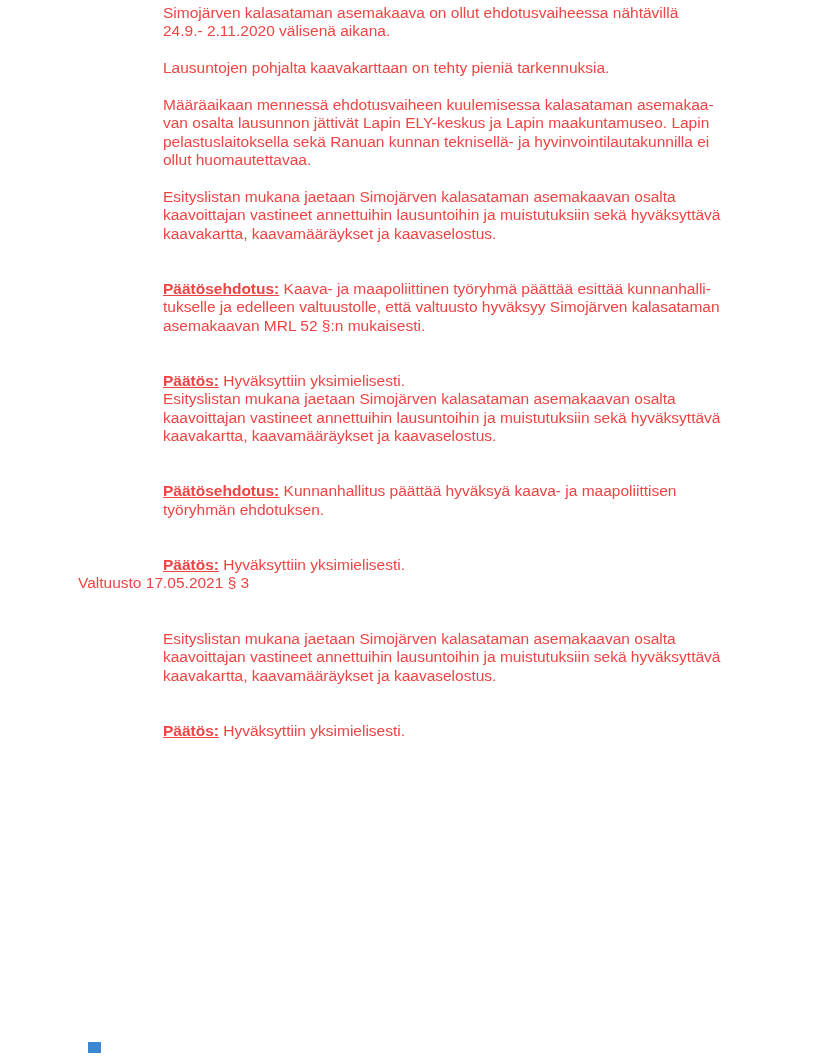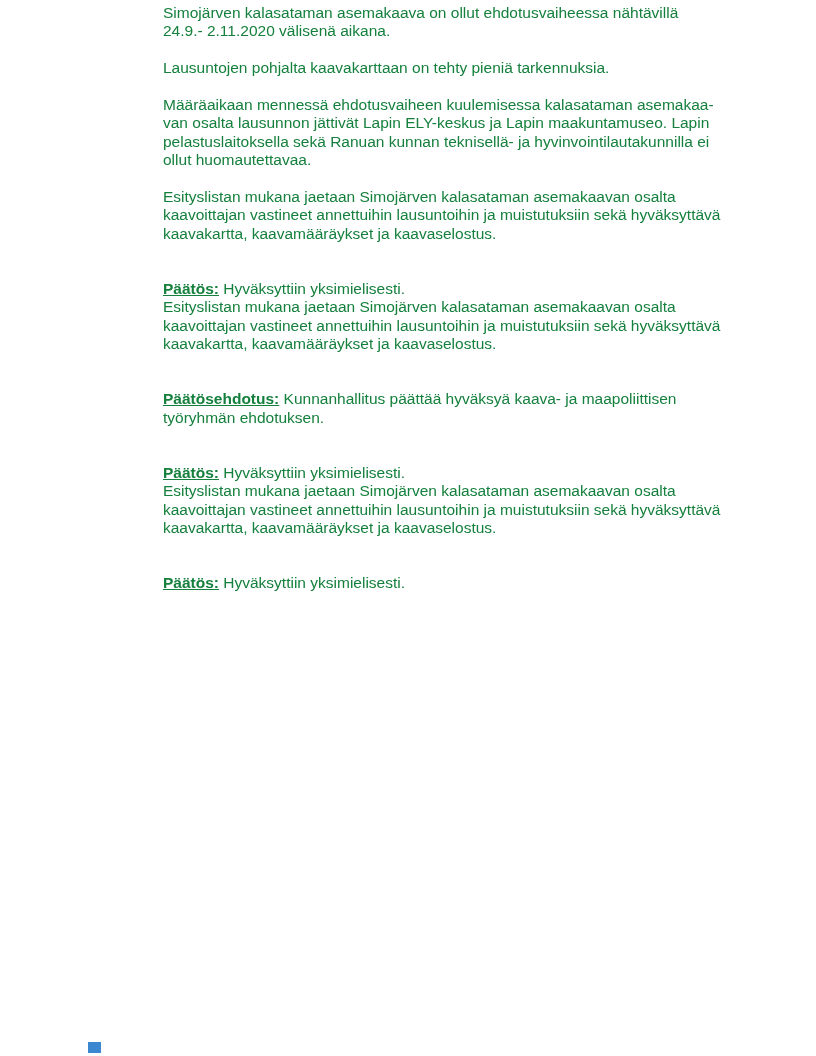--- a/index.html
+++ b/index.html
@@ -5,21 +5,21 @@
   html, body {
     margin: 0;
     padding: 0;
     background: #ffffff;
   }
   .page {
     position: relative;
     width: 816px;
     height: 1056px;
     background: #ffffff;
-    color: #15803d;
+    color: #ef4444;
     font-family: "Liberation Sans", "DejaVu Sans", sans-serif;
     font-size: 15.5px;
     line-height: 18.4px;
     overflow: hidden;
   }
   .content {
     padding-top: 4px;
   }
   .para {
     margin: 0 0 18.4px 163px;
@@ -59,39 +59,45 @@
     <p class="para">Määräaikaan mennessä ehdotusvaiheen kuulemisessa kalasataman asemakaa-
 van osalta lausunnon jättivät Lapin ELY-keskus ja Lapin maakuntamuseo. Lapin
 pelastuslaitoksella sekä Ranuan kunnan teknisellä- ja hyvinvointilautakunnilla ei
 ollut huomautettavaa.</p>
 
 
     <p class="para">Esityslistan mukana jaetaan Simojärven kalasataman asemakaavan osalta
 kaavoittajan vastineet annettuihin lausuntoihin ja muistutuksiin sekä hyväksyttävä
 kaavakartta, kaavamääräykset ja kaavaselostus.</p>
 
+    <p class="para">
+      <span class="lead">Päätösehdotus:</span><span> Kaava- ja maapoliittinen työryhmä päättää esittää kunnanhalli-
+tukselle ja edelleen valtuustolle, että valtuusto hyväksyy Simojärven kalasataman
+asemakaavan MRL 52 §:n mukaisesti.</span>
+    </p>
 
     <p class="para tight">
       <span class="lead">Päätös:</span><span> Hyväksyttiin yksimielisesti.</span>
     </p>
 
 
     <p class="para">Esityslistan mukana jaetaan Simojärven kalasataman asemakaavan osalta
 kaavoittajan vastineet annettuihin lausuntoihin ja muistutuksiin sekä hyväksyttävä
 kaavakartta, kaavamääräykset ja kaavaselostus.</p>
 
     <p class="para">
       <span class="lead">Päätösehdotus:</span><span> Kunnanhallitus päättää hyväksyä kaava- ja maapoliittisen
 työryhmän ehdotuksen.</span>
     </p>
 
     <p class="para tight">
       <span class="lead">Päätös:</span><span> Hyväksyttiin yksimielisesti.</span>
     </p>
 
+    <p class="margin-label">Valtuusto 17.05.2021 § 3</p>
 
     <p class="para">Esityslistan mukana jaetaan Simojärven kalasataman asemakaavan osalta
 kaavoittajan vastineet annettuihin lausuntoihin ja muistutuksiin sekä hyväksyttävä
 kaavakartta, kaavamääräykset ja kaavaselostus.</p>
 
     <p class="para">
       <span class="lead">Päätös:</span><span> Hyväksyttiin yksimielisesti.</span>
     </p>
 
   </div>

